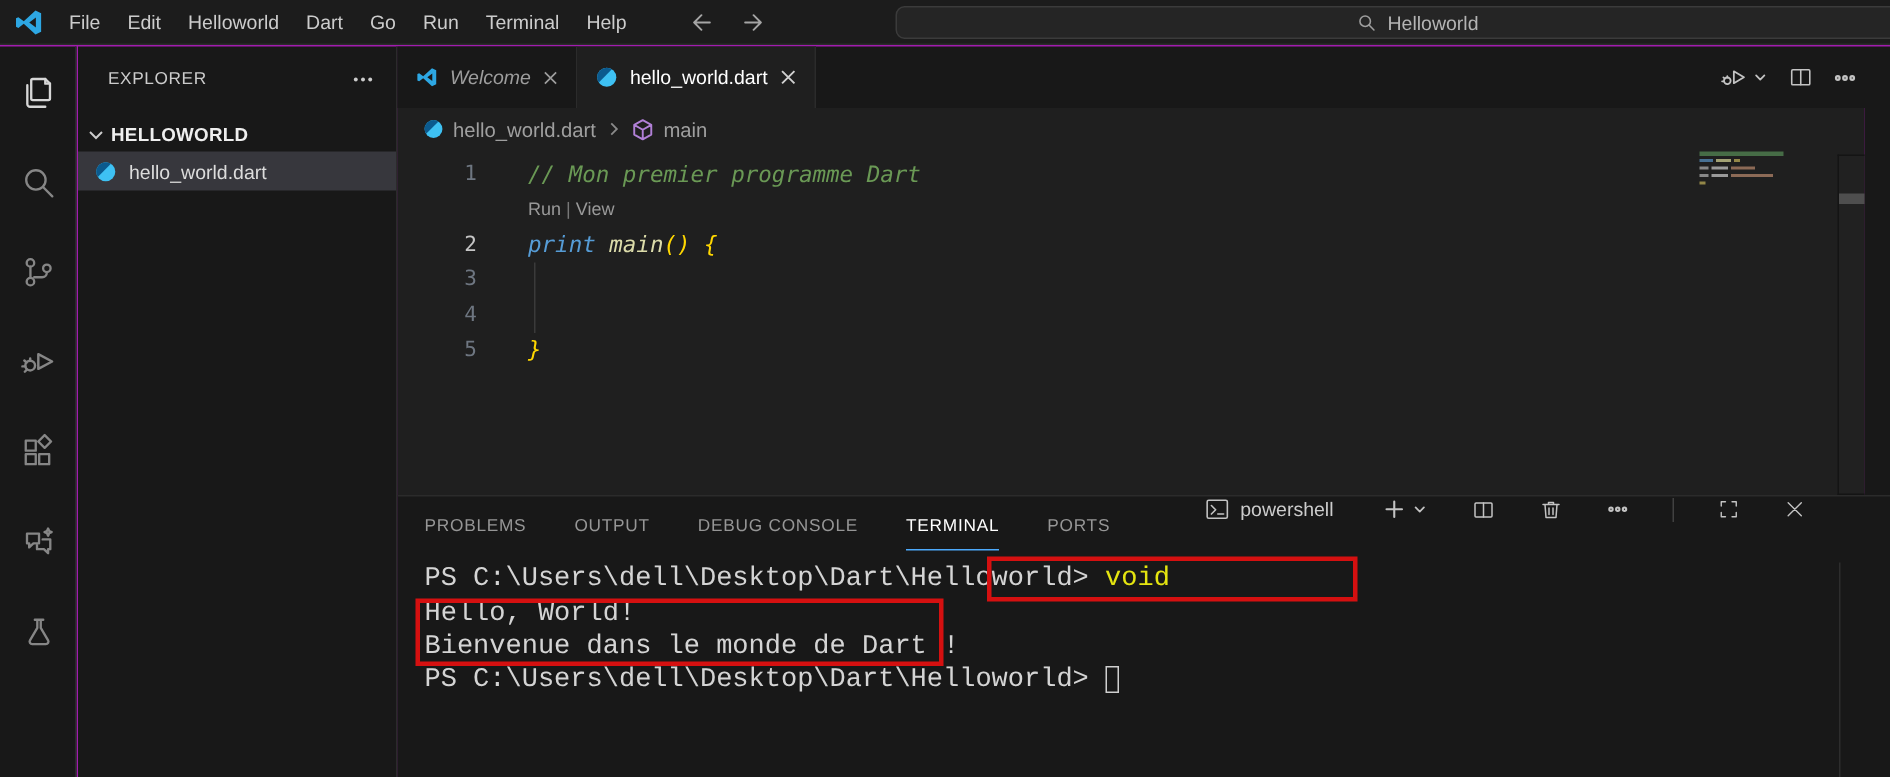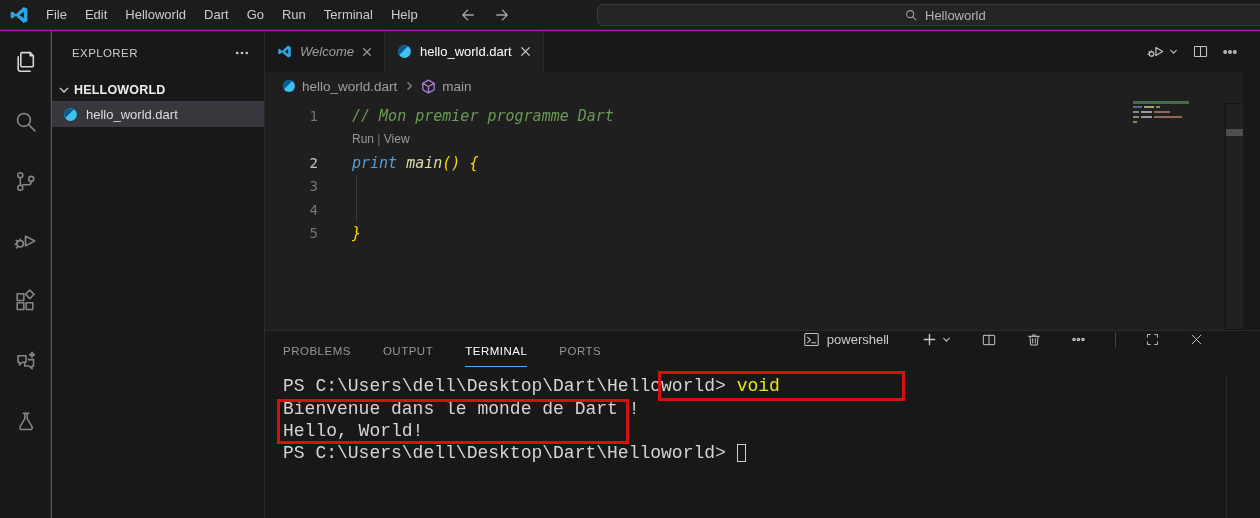--- a/index.html
+++ b/index.html
@@ -359,20 +359,21 @@
   <div class="right-strip"></div>
   <div class="editor-scrollbar">
     <div class="editor-scroll-thumb"></div>
   </div>
 
   <div class="panel">
     <div class="panel-header">
       <div class="panel-tabs">
           <span class="panel-tab">PROBLEMS</span>
           <span class="panel-tab">OUTPUT</span>
+          <span class="panel-tab">DEBUG CONSOLE</span>
           <span class="panel-tab active">TERMINAL</span>
           <span class="panel-tab">PORTS</span>
         </div>
       <div class="panel-toolbar">
         <span class="shell-group">
           <svg width="17" height="17" viewBox="0 0 24 24">
               <rect x="2.5" y="3.5" width="19" height="17" rx="1.5"></rect>
               <path d="m6.5 8.5 4 4-4 4M12.5 16.5h5.5"></path>
             </svg>
           <span class="shell-label">powershell</span>
@@ -405,24 +406,24 @@
             <path d="m5 5 14 14M19 5 5 19"></path>
           </svg>
       </div>
     </div>
     <div class="terminal">
         <div class="term-row">
           <span class="tk-pl">PS C:\Users\dell\Desktop\Dart\Helloworld&gt; </span>
           <span class="tk-cmd">void</span>
         </div>
         <div class="term-row">
+          <span class="tk-pl">Hello, World!</span>
+        </div>
+        <div class="term-row">
           <span class="tk-pl">Bienvenue dans le monde de Dart !</span>
-        </div>
-        <div class="term-row">
-          <span class="tk-pl">Hello, World!</span>
         </div>
         <div class="term-row">
           <span class="tk-pl">PS C:\Users\dell\Desktop\Dart\Helloworld&gt; </span>
           <span class="term-cursor"></span>
         </div>
       </div>
     <div class="term-scroll-line"></div>
   </div>
 
   <div class="ann ann-cmd"></div>

